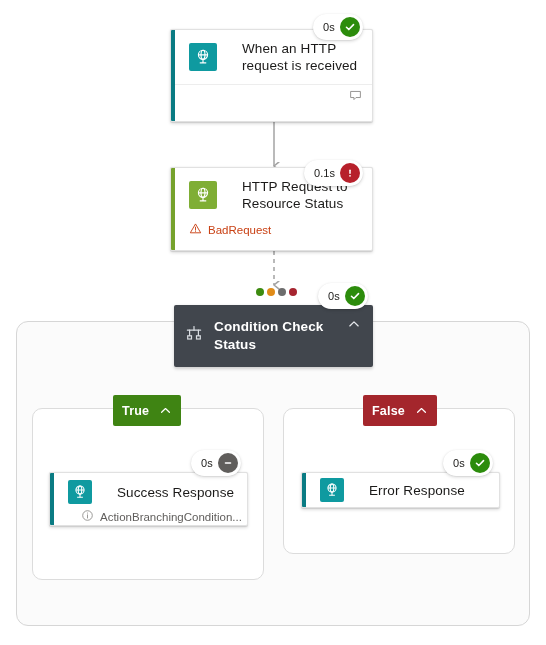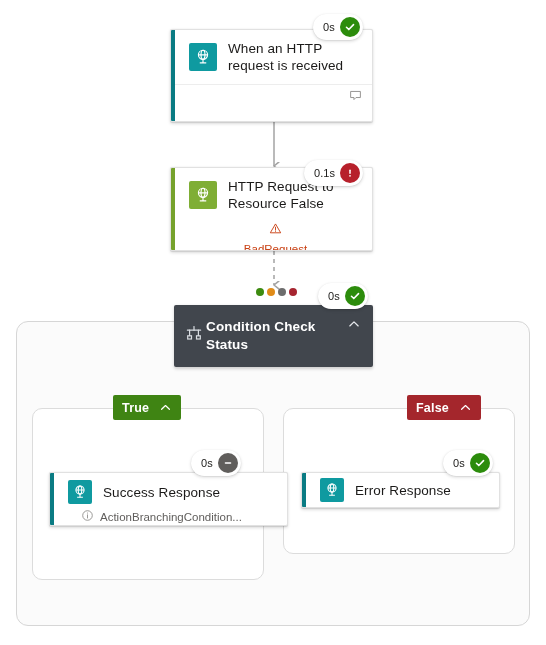--- a/index.html
+++ b/index.html
@@ -56,21 +56,21 @@
   }
   .card .accent {
     position: absolute;
     left: 0; top: 0; bottom: 0;
     width: 4px;
   }
   .card-body {
     display: flex;
     align-items: center;
     padding: 10px 12px 10px 18px;
-    gap: 11px;
+    gap: 25px;
   }
   .node-icon {
     width: 28px; height: 28px;
     border-radius: 2px;
     flex: 0 0 28px;
     display: flex;
     align-items: center;
     justify-content: center;
   }
   .node-icon svg { display: block; }
@@ -81,21 +81,21 @@
     font-weight: 400;
     letter-spacing: 0.1px;
   }
   .card-sub {
     display: flex;
     align-items: center;
     gap: 6px;
     padding: 0 10px 9px 18px;
     font-size: 11.5px;
   }
-  .card-sub.err { color: #c94114; flex-direction: column; }
+  .card-sub.err { color: #c94114; }
   .card-sub.info { color: #605e5c; padding-left: 31px; }
   .card-footer {
     border-top: 1px solid #ededed;
     height: 25px;
     display: flex;
     align-items: center;
     justify-content: flex-end;
     padding-right: 10px;
   }
 
@@ -131,21 +131,21 @@
   .badge.skip   { background: #605e5c; }
   .badge svg { display: block; }
 
   
   .cond-node {
     position: absolute;
     background: #41464d;
     border-radius: 2px;
     display: flex;
     align-items: center;
-    gap: 2px;
+    gap: 10px;
     padding: 9px 12px 9px 10px;
     z-index: 6;
     box-shadow: 0 1.2px 3.2px rgba(0,0,0,0.18);
   }
   .cond-title {
     font-size: 13.5px;
     line-height: 18px;
     color: #ffffff;
     font-weight: 600;
     letter-spacing: 0.15px;
@@ -168,21 +168,21 @@
     width: 8px; height: 8px;
     border-radius: 50%;
   }
 
   
   .branch-chip {
     position: absolute;
     display: flex;
     align-items: center;
     gap: 10px;
-    height: 25px;
+    height: 31px;
     padding: 0 9px;
     border-radius: 2px;
     z-index: 7;
   }
   .branch-chip span {
     font-size: 12.5px;
     font-weight: 700;
     color: #ffffff;
     letter-spacing: 0.2px;
   }
@@ -257,21 +257,21 @@
     <div class="card-body">
       <div class="node-icon" style="background:#7fae35;">
         <svg width="18" height="18" viewBox="0 0 20 20" fill="none" stroke="#ffffff" stroke-width="1.3">
           <circle cx="10" cy="7.6" r="5.1"></circle>
           <ellipse cx="10" cy="7.6" rx="2.2" ry="5.1"></ellipse>
           <line x1="4.9" y1="7.6" x2="15.1" y2="7.6"></line>
           <line x1="10" y1="12.7" x2="10" y2="16.6"></line>
           <line x1="6.4" y1="16.6" x2="13.6" y2="16.6"></line>
         </svg>
       </div>
-      <div class="node-title">HTTP Request to Resource False</div>
+      <div class="node-title">HTTP Request to Resource Status</div>
     </div>
     <div class="card-sub err">
       <span>
         <svg width="13" height="13" viewBox="0 0 16 16" fill="none" stroke="#c94114" stroke-width="1.15" stroke-linejoin="round">
           <path d="M8,2.4 L14.4,13.3 L1.6,13.3 Z"></path>
           <line x1="8" y1="6.4" x2="8" y2="9.9" stroke-linecap="round"></line>
           <line x1="8" y1="11.3" x2="8" y2="11.5" stroke-linecap="round"></line>
         </svg>
       </span>
       <span>BadRequest</span>
@@ -325,30 +325,30 @@
 
   <div class="branch-chip" style="left:113px; top:395px; background:#3f8413;">
     <span>True</span>
     <span>
       <svg class="chev-ico" width="13" height="13" viewBox="0 0 16 16" fill="none" stroke="#ffffff" stroke-width="1.5" stroke-linecap="round" stroke-linejoin="round">
         <path d="M3.2,10.2 L8,5.6 L12.8,10.2"></path>
       </svg>
     </span>
   </div>
 
-  <div class="branch-chip" style="left:363px; top:395px; background:#a4262c;margin-left:44px;">
+  <div class="branch-chip" style="left:363px; top:395px; background:#a4262c;">
     <span>False</span>
     <span>
       <svg class="chev-ico" width="13" height="13" viewBox="0 0 16 16" fill="none" stroke="#ffffff" stroke-width="1.5" stroke-linecap="round" stroke-linejoin="round">
         <path d="M3.2,10.2 L8,5.6 L12.8,10.2"></path>
       </svg>
     </span>
   </div>
 
-  <div class="card" style="left:49px; top:472px; width:239px; height:54px;">
+  <div class="card" style="left:49px; top:472px; width:199px; height:54px;">
     <div class="accent" style="background:#0a7b83;"></div>
     <div class="card-body" style="padding-bottom:5px; padding-top:7px;">
       <div class="node-icon" style="background:#0f9aa0; width:24px; height:24px; flex:0 0 24px;">
         <svg width="16" height="16" viewBox="0 0 20 20" fill="none" stroke="#ffffff" stroke-width="1.35">
           <circle cx="10" cy="7.6" r="5.1"></circle>
           <ellipse cx="10" cy="7.6" rx="2.2" ry="5.1"></ellipse>
           <line x1="4.9" y1="7.6" x2="15.1" y2="7.6"></line>
           <line x1="10" y1="12.7" x2="10" y2="16.6"></line>
           <line x1="6.4" y1="16.6" x2="13.6" y2="16.6"></line>
         </svg>

